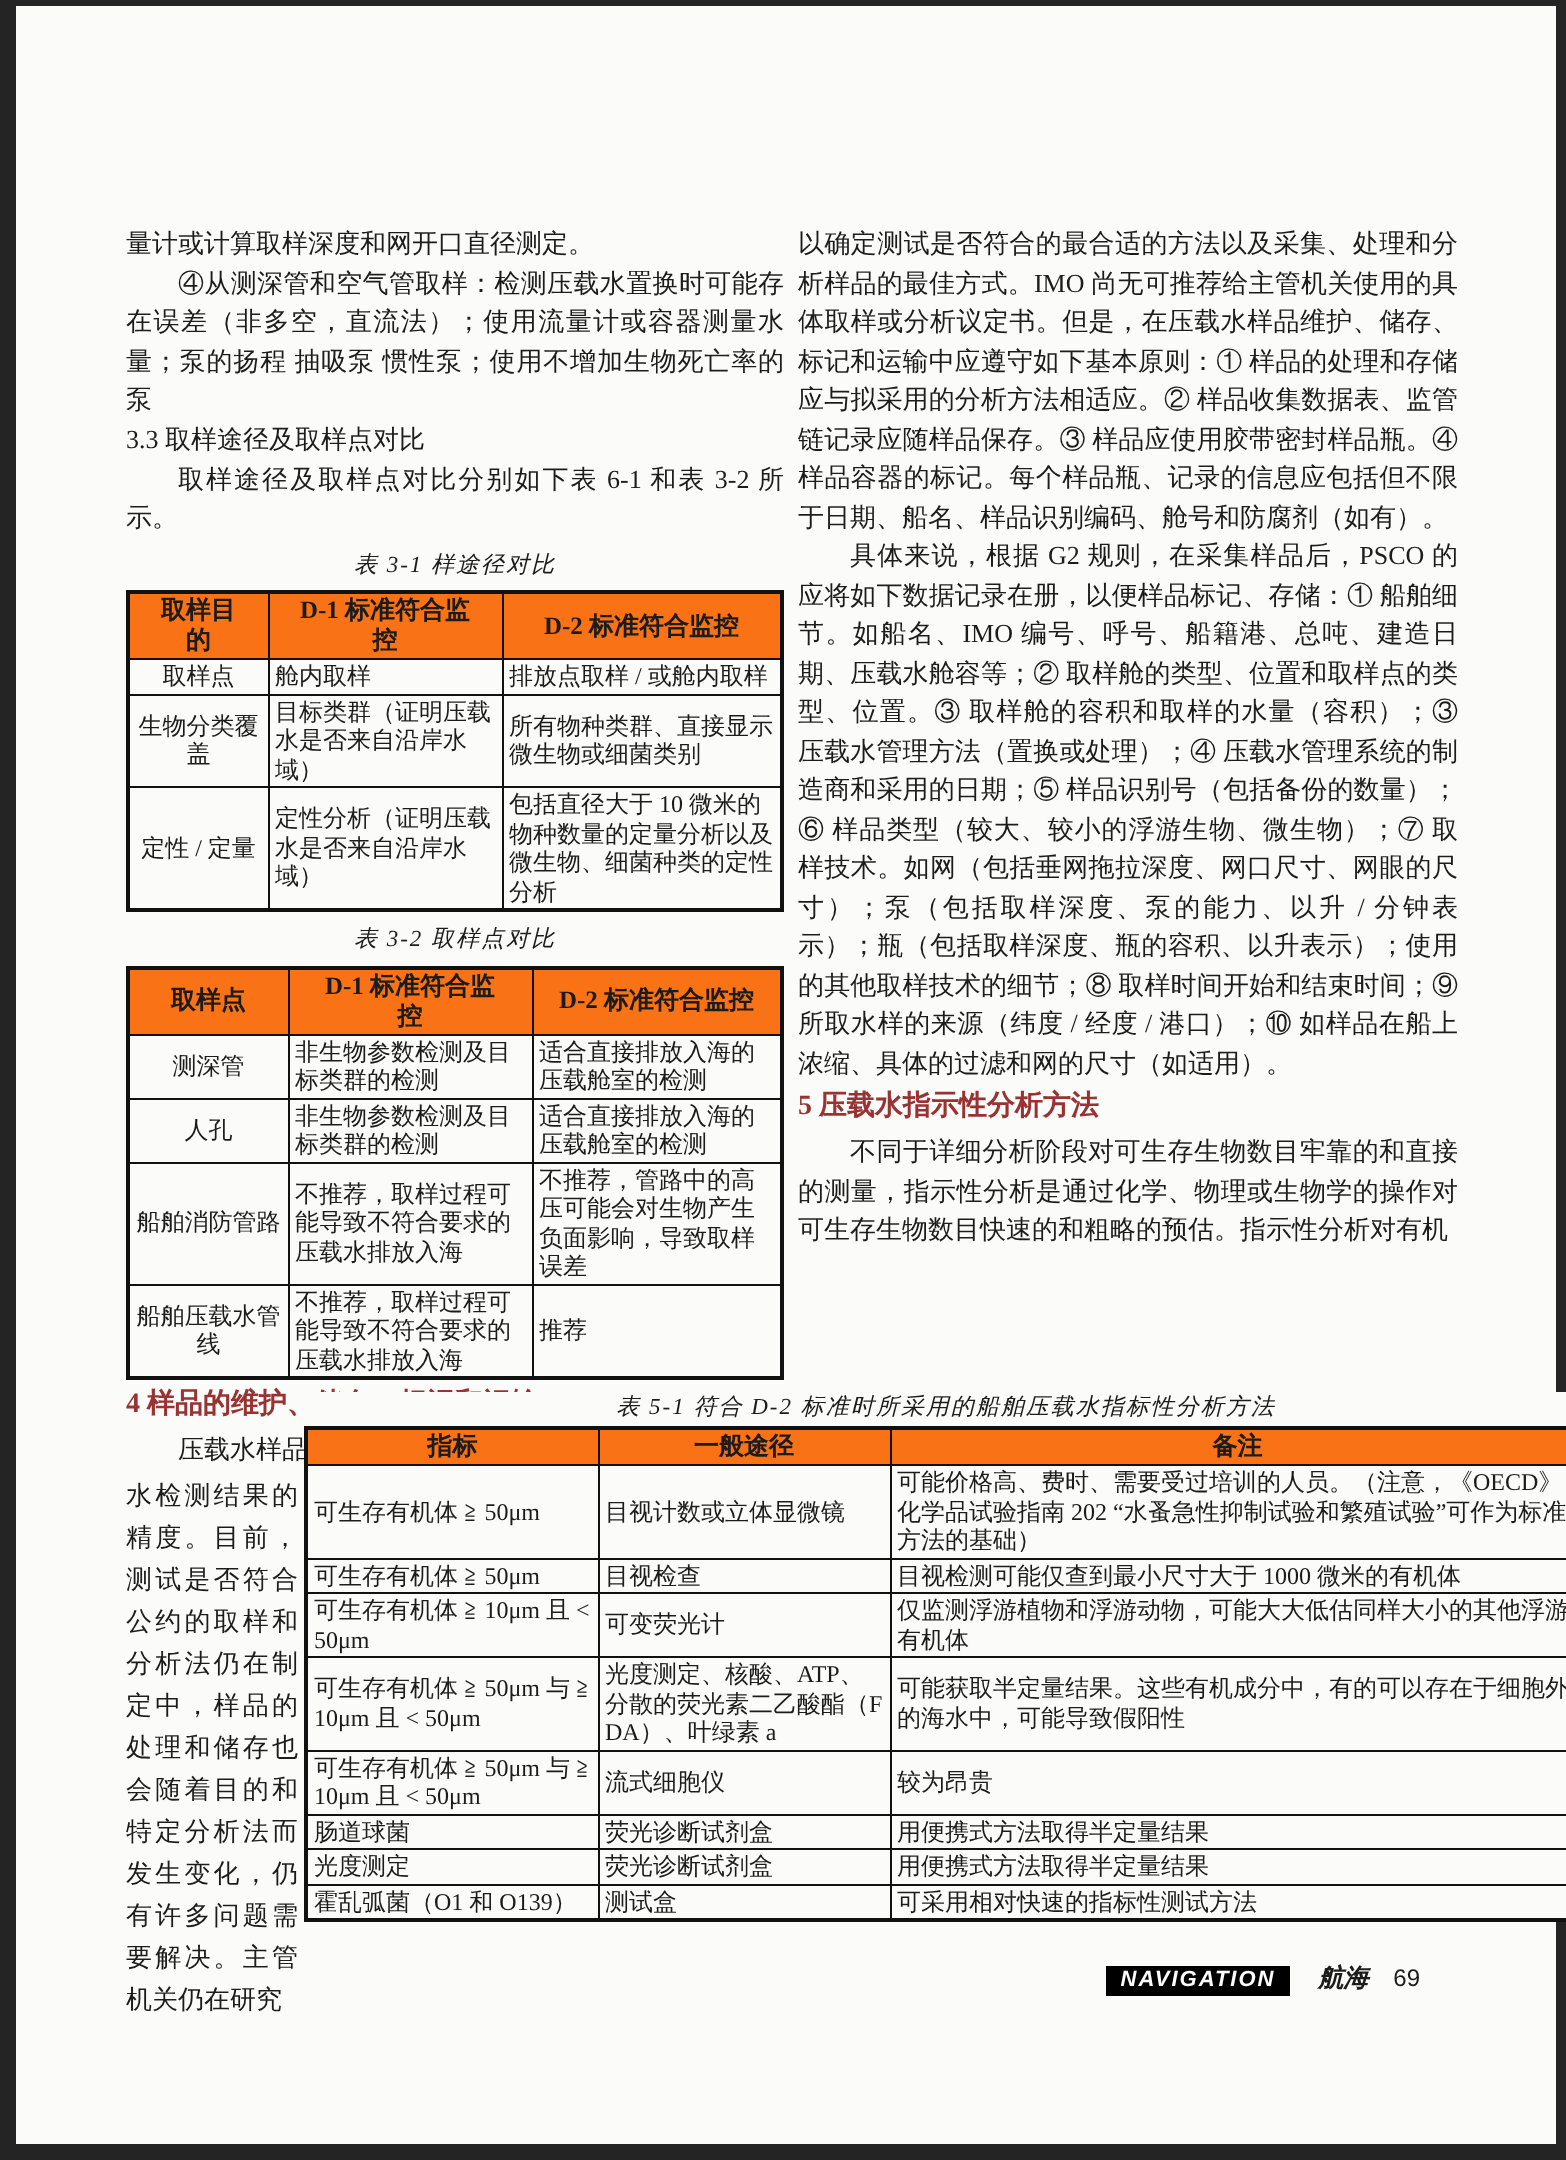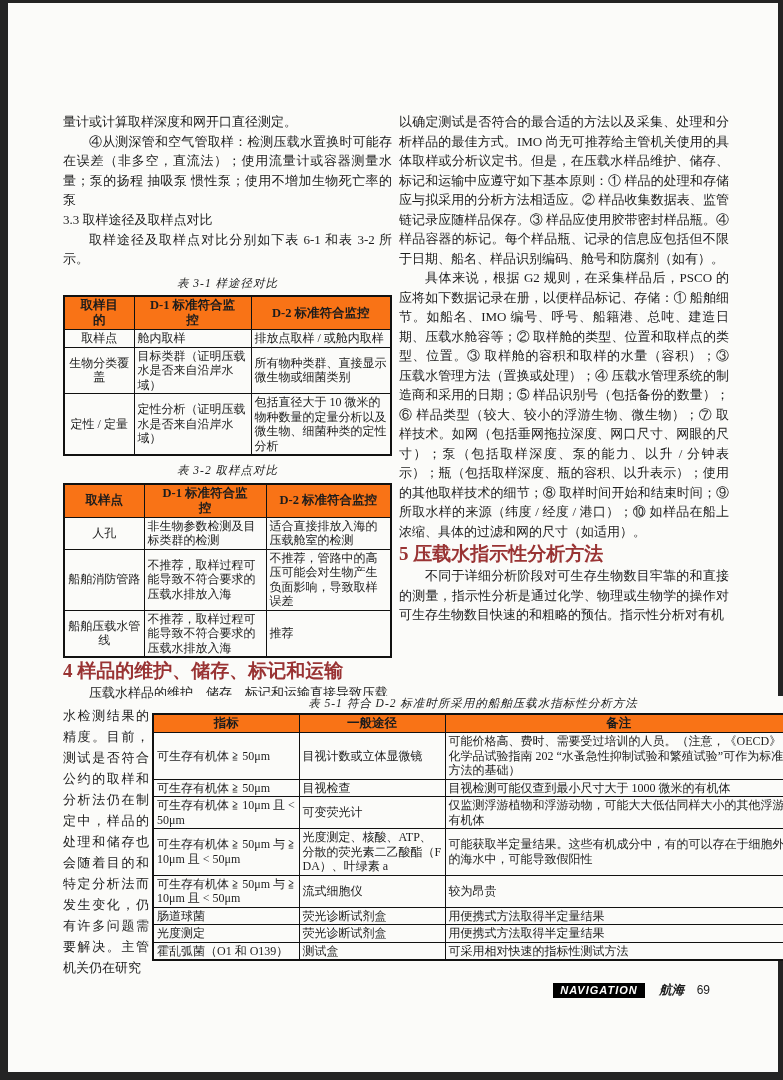--- a/index.html
+++ b/index.html
@@ -10,21 +10,21 @@
   #edge-top{left:0;top:0;width:783px;height:3px;}
   #edge-right{right:0;top:0;width:5px;height:1080px;}
   #edge-bottom{left:0;bottom:0;width:783px;height:8px;}
 
   .col{position:absolute;top:112px;text-align:justify;font-size:13px;line-height:19.5px;}
   #left-col{left:63px;width:329px;}
   #right-col{left:399px;width:330px;height:586px;overflow:hidden;}
   p{margin:0;}
   .indent{text-indent:2em;}
   .h-sub{font-size:13px;font-weight:normal;margin:0;line-height:20px;}
-  .h-red{color:#993333;font-weight:bold;font-size:19px;margin:3px 0 2px;line-height:20px;}
+  .h-red{color:#993333;font-weight:bold;font-size:14px;margin:3px 0 2px;line-height:20px;}
 
   .tcaption{font-size:11.5px;font-style:italic;text-align:center;margin:5px 0 2px;letter-spacing:1px;}
   table{border-collapse:collapse;width:100%;table-layout:fixed;border:2px solid #111;}
   th,td{border:1px solid #111;word-break:break-all;}
   th{background:#f97316;font-size:12.5px;font-weight:bold;text-align:center;padding:1px 12px;line-height:15px;}
   td{font-size:12px;line-height:14.5px;padding:1px 3px;vertical-align:middle;text-align:left;}
   .t3 td:first-child{text-align:center;}
 
   #narrow{width:86px;line-height:21px;margin-top:2px;}
 
@@ -96,20 +96,25 @@
         </colgroup>
     <thead>
           <tr>
             <th>取样点</th>
             <th>D-1 标准符合监控</th>
             <th>D-2 标准符合监控</th>
           </tr>
         </thead>
         <tbody>
           <tr>
+            <td>测深管</td>
+            <td>非生物参数检测及目标类群的检测</td>
+            <td>适合直接排放入海的压载舱室的检测</td>
+          </tr>
+          <tr>
             <td>人孔</td>
             <td>非生物参数检测及目标类群的检测</td>
             <td>适合直接排放入海的压载舱室的检测</td>
           </tr>
           <tr>
             <td>船舶消防管路</td>
             <td>不推荐，取样过程可能导致不符合要求的压载水排放入海</td>
             <td>不推荐，管路中的高压可能会对生物产生负面影响，导致取样误差</td>
           </tr>
           <tr>

